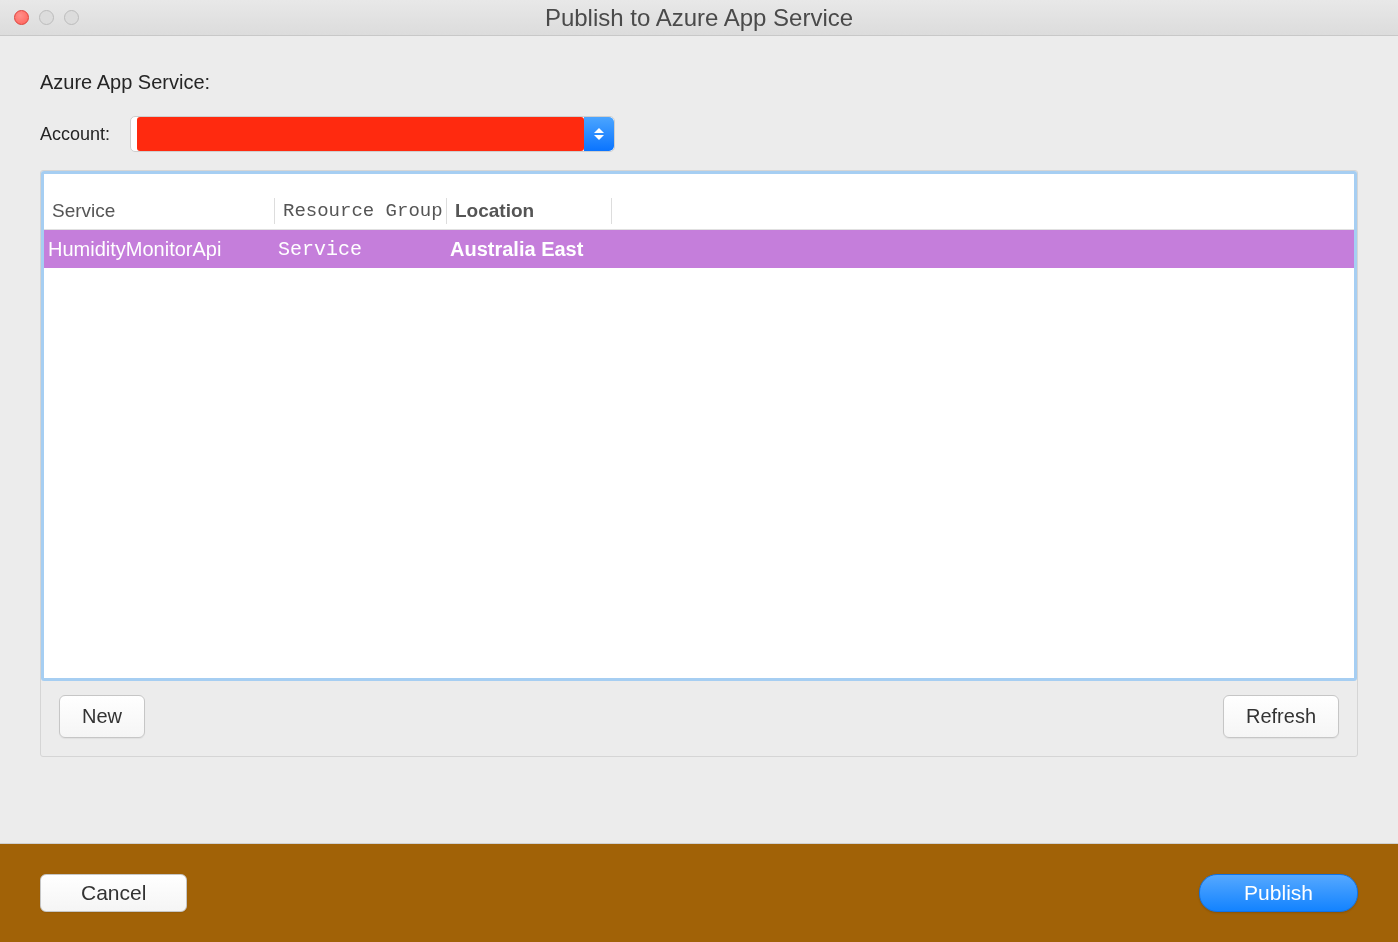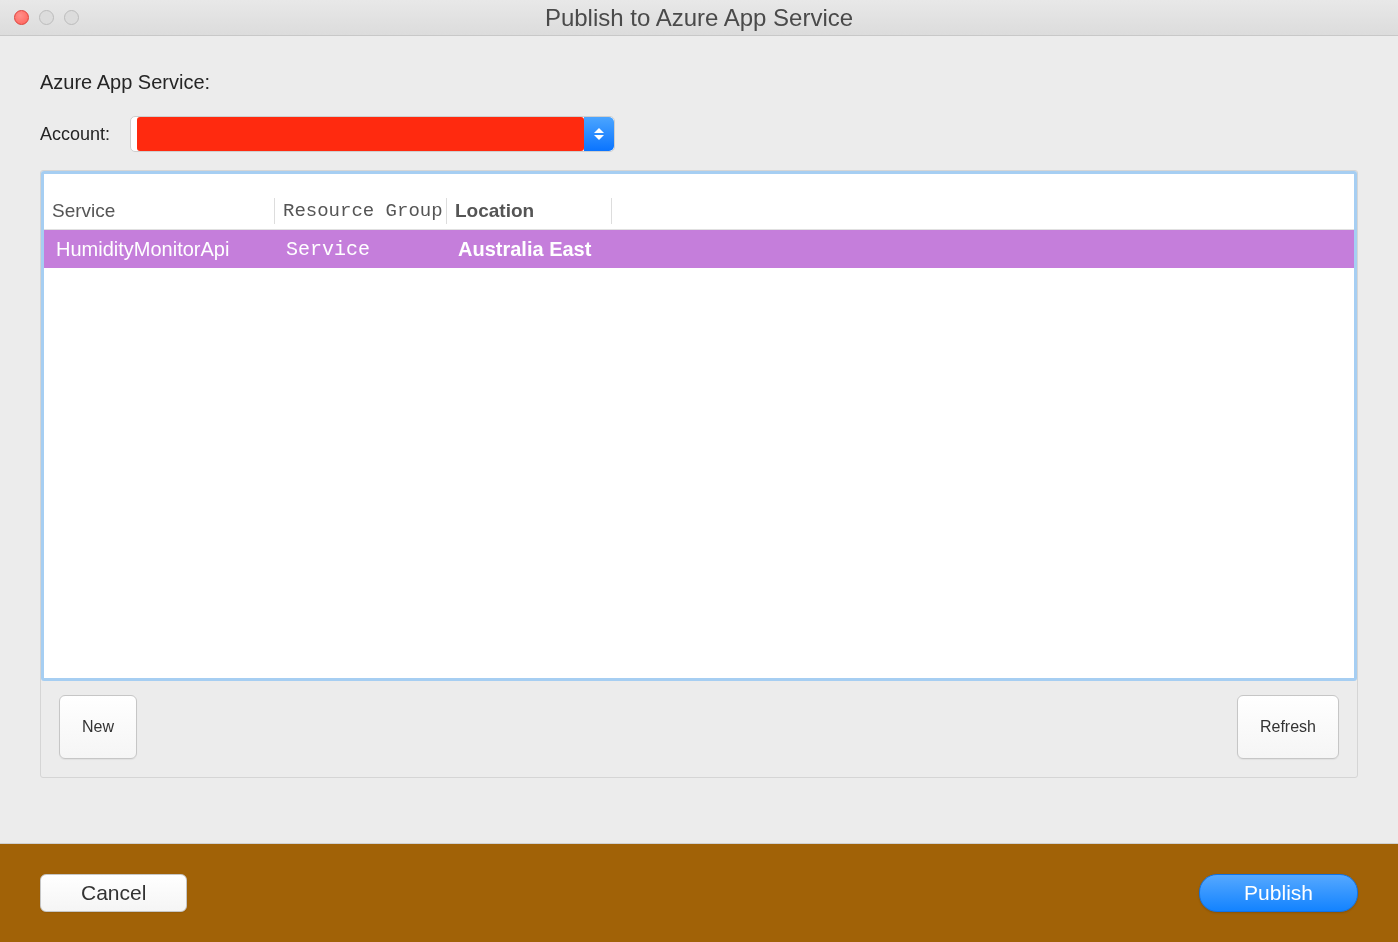--- a/index.html
+++ b/index.html
@@ -149,41 +149,41 @@
     }
     .table-row {
       display: flex;
       height: 38px;
       align-items: center;
       background: #c57edb;
       color: #fff;
       font-size: 20px;
     }
     .td {
-      padding-left: 12px;
+      padding-left: 4px;
     }
     .button-row {
       display: flex;
       justify-content: space-between;
       margin-top: 14px;
       padding: 0 18px 18px 18px;
     }
     .inner-panel {
       border: 1px solid #d5d5d5;
       border-radius: 3px;
       padding: 0;
       margin-top: 2px;
     }
     .btn {
       background: linear-gradient(#ffffff, #f5f5f5);
       border: 1px solid #c6c6c6;
       border-radius: 6px;
-      font-size: 16px;
+      font-size: 20px;
       color: #333;
-      padding: 22px 22px;
+      padding: 9px 22px;
       cursor: pointer;
       box-shadow: 0 1px 1px rgba(0,0,0,0.05);
     }
     .footer {
       position: absolute;
       bottom: 0;
       left: 0;
       right: 0;
       border-top: 1px solid #d0d0d0;
       background: #a16207;

